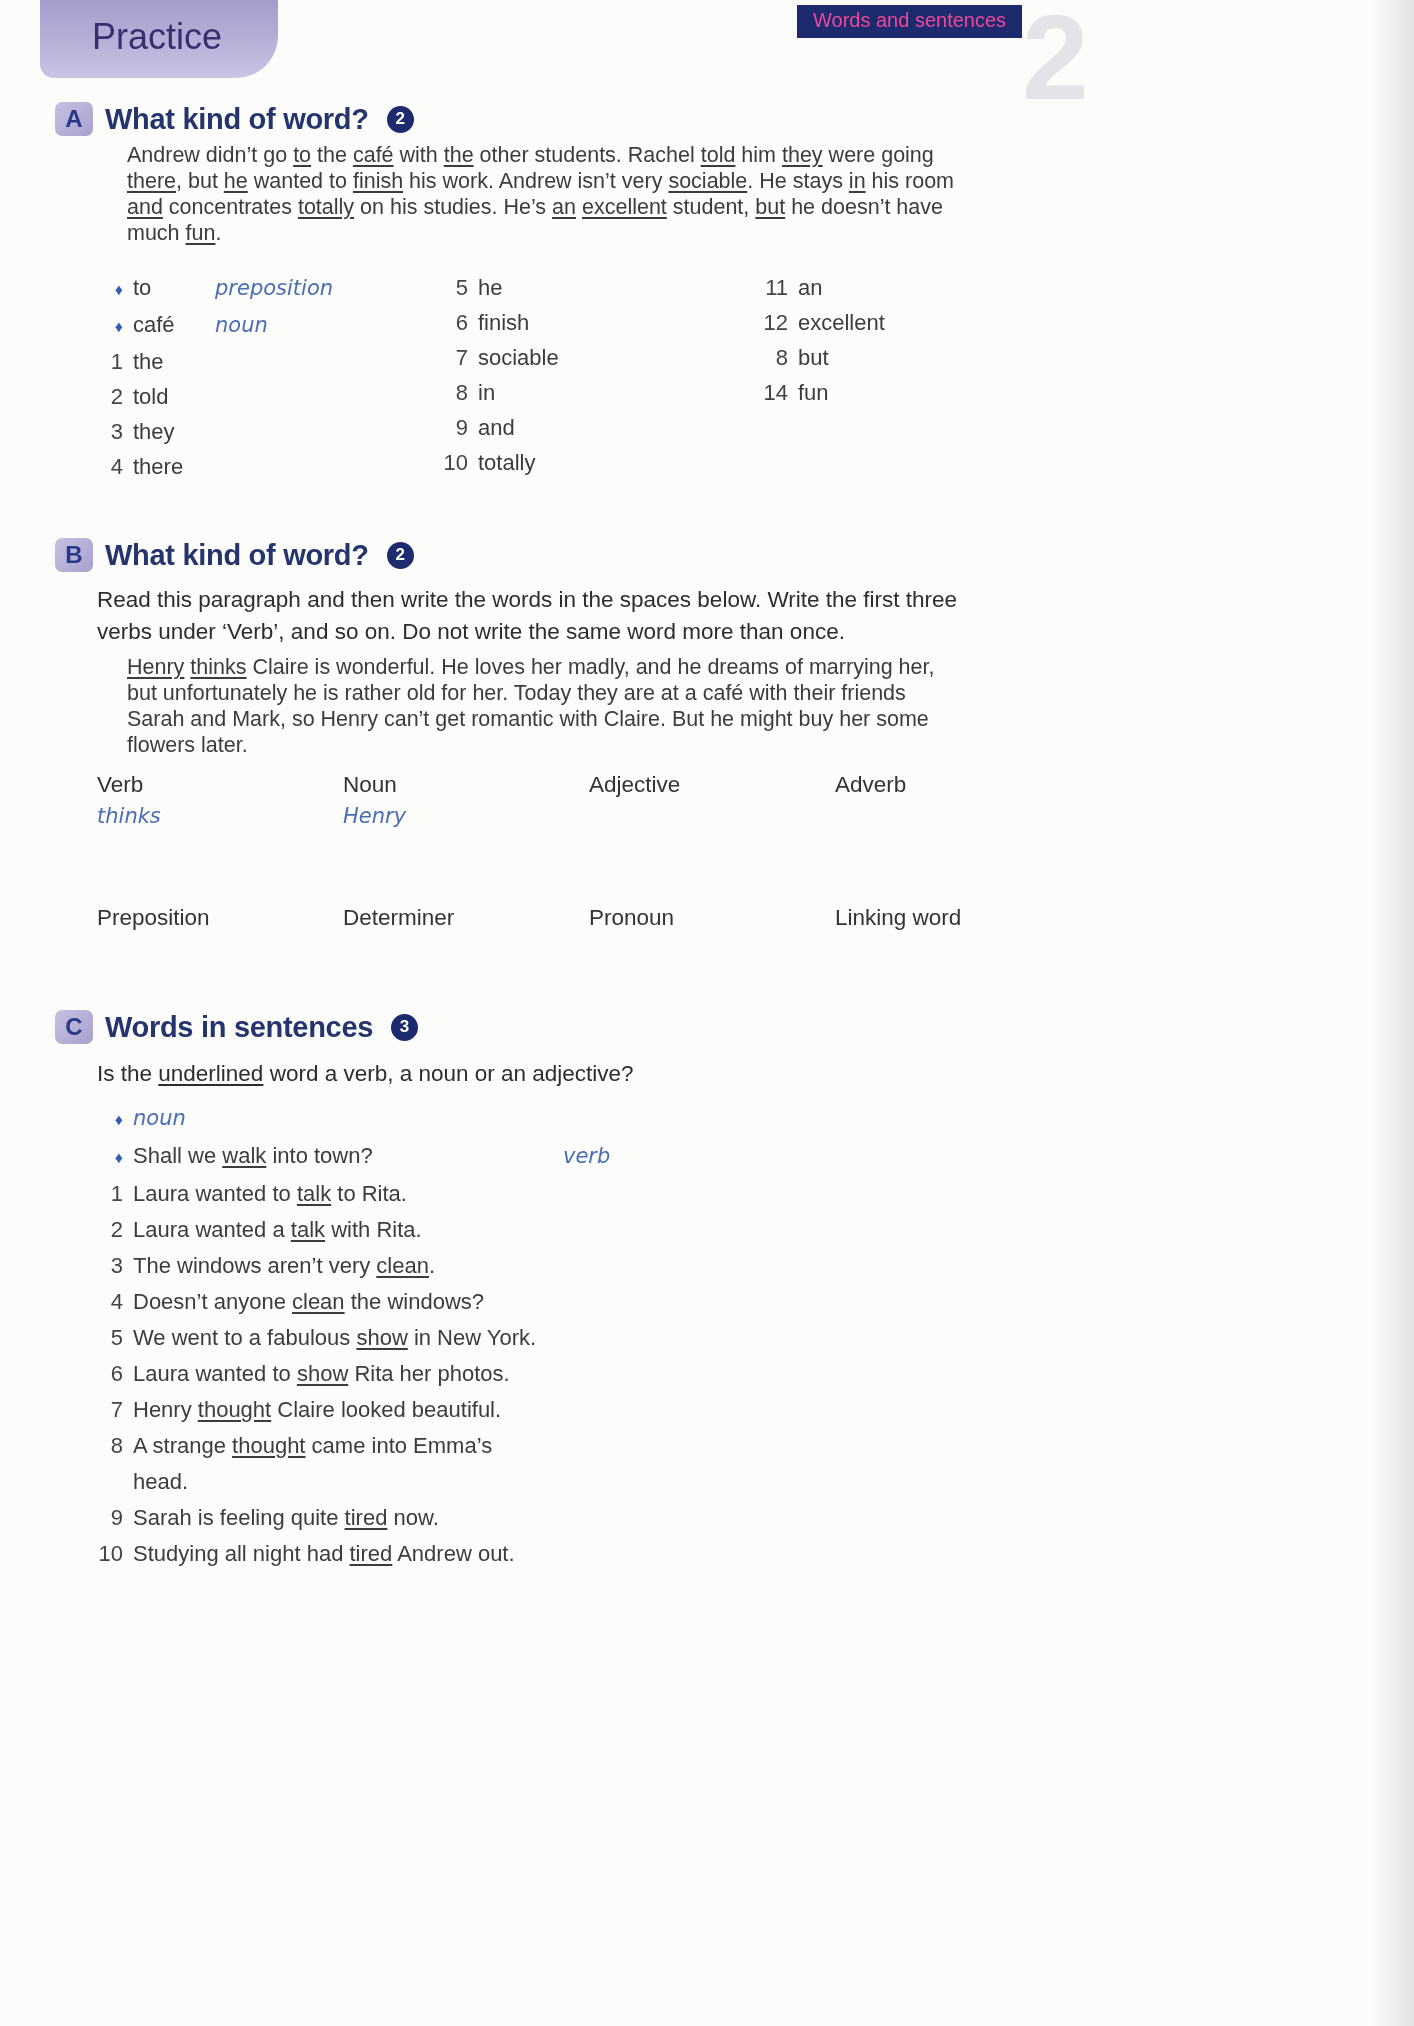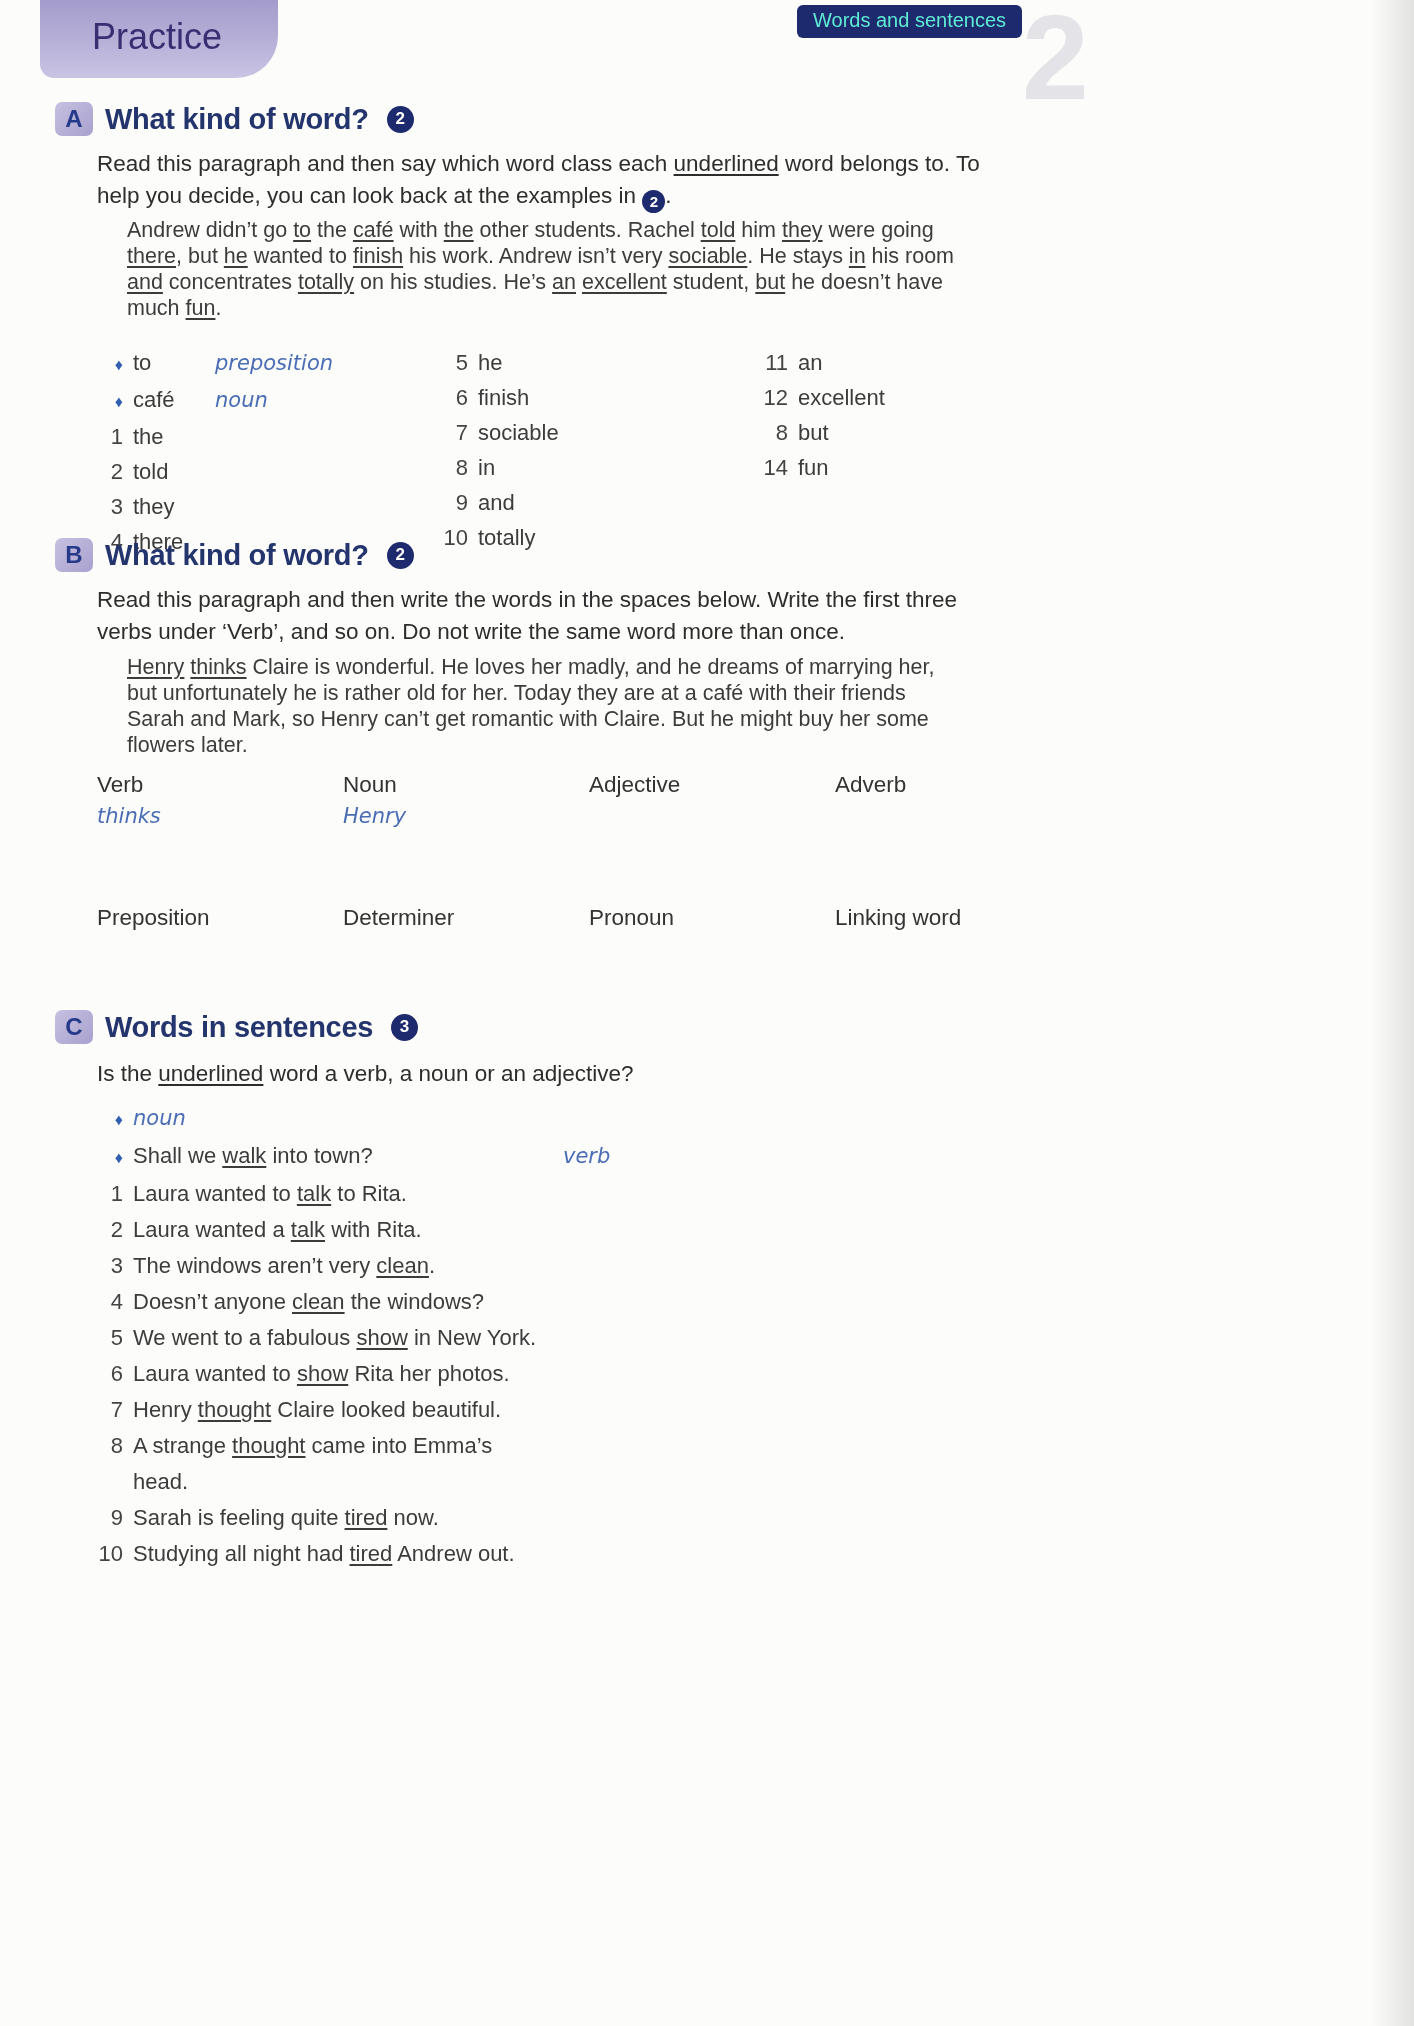--- a/index.html
+++ b/index.html
@@ -2,22 +2,22 @@
 <html><head>
 <meta charset="utf-8">
 <style>
   html,body{margin:0;padding:0;background:#e9e9e9;}
   .page{position:relative;width:1414px;height:2026px;background:#fcfcfb;overflow:hidden;
         font-family:"Liberation Sans",sans-serif;color:#333;}
   .edge-shade{position:absolute;top:0;right:0;width:44px;height:100%;
         background:linear-gradient(to right,rgba(0,0,0,0),rgba(0,0,0,0.10));}
 
   
-  .chapter-badge{position:absolute;left:797px;top:5px;background:#1e2a6e;color:#5eead4;
-        font-size:20px;padding:4px 16px 6px;border-radius:6px;}
+  .chapter-badge{position:absolute;left:797px;top:5px;background:#1e2a6e;color:#ec4899;
+        font-size:20px;padding:4px 16px 6px;border-radius:0;}
   .practice-banner{position:absolute;left:40px;top:0;width:238px;height:78px;
         background:linear-gradient(to bottom,#a39bcb,#c9c4e4);
         border-radius:0 0 42px 14px;}
   .practice-banner span{position:absolute;left:52px;top:16px;font-size:36px;color:#3a2d72;}
   .watermark-num{position:absolute;left:1022px;top:-12px;font-size:120px;font-weight:bold;
         color:#e3e3e8;}
 
   
   .exercise{position:absolute;left:55px;width:1000px;}
   #ex-a{top:100px;} #ex-b{top:536px;} #ex-c{top:1008px;}
@@ -79,21 +79,20 @@
   <div class="practice-banner">
     <span>Practice</span>
   </div>
 
   <section class="exercise" id="ex-a">
     <div class="ex-header">
       <span class="letter-badge">A</span>
       <span class="ex-title">What kind of word?</span>
       <span class="title-badge">2</span>
     </div>
-    <p class="instructions"><span>Read this paragraph and then say which word class each </span><span class="ul">underlined</span><span> word belongs to. To help you decide, you can look back at the examples in </span><span class="inline-badge">2</span><span>.</span></p>
     <p class="paragraph"><span>Andrew didn’t go </span><span class="ul">to</span><span> the </span><span class="ul">café</span><span> with </span><span class="ul">the</span><span> other students. Rachel </span><span class="ul">told</span><span> him </span><span class="ul">they</span><span> were going </span><span class="ul">there</span><span>, but </span><span class="ul">he</span><span> wanted to </span><span class="ul">finish</span><span> his work. Andrew isn’t very </span><span class="ul">sociable</span><span>. He stays </span><span class="ul">in</span><span> his room </span><span class="ul">and</span><span> concentrates </span><span class="ul">totally</span><span> on his studies. He’s </span><span class="ul">an</span><span> </span><span class="ul">excellent</span><span> student, </span><span class="ul">but</span><span> he doesn’t have much </span><span class="ul">fun</span><span>.</span></p>
     <div class="a-cols">
       <div class="a-col">
 
           <div class="word-row">
             <span class="marker diamond">♦</span>
             <span class="word">to</span>
             <span class="hw answer">preposition</span>
           </div>
 

